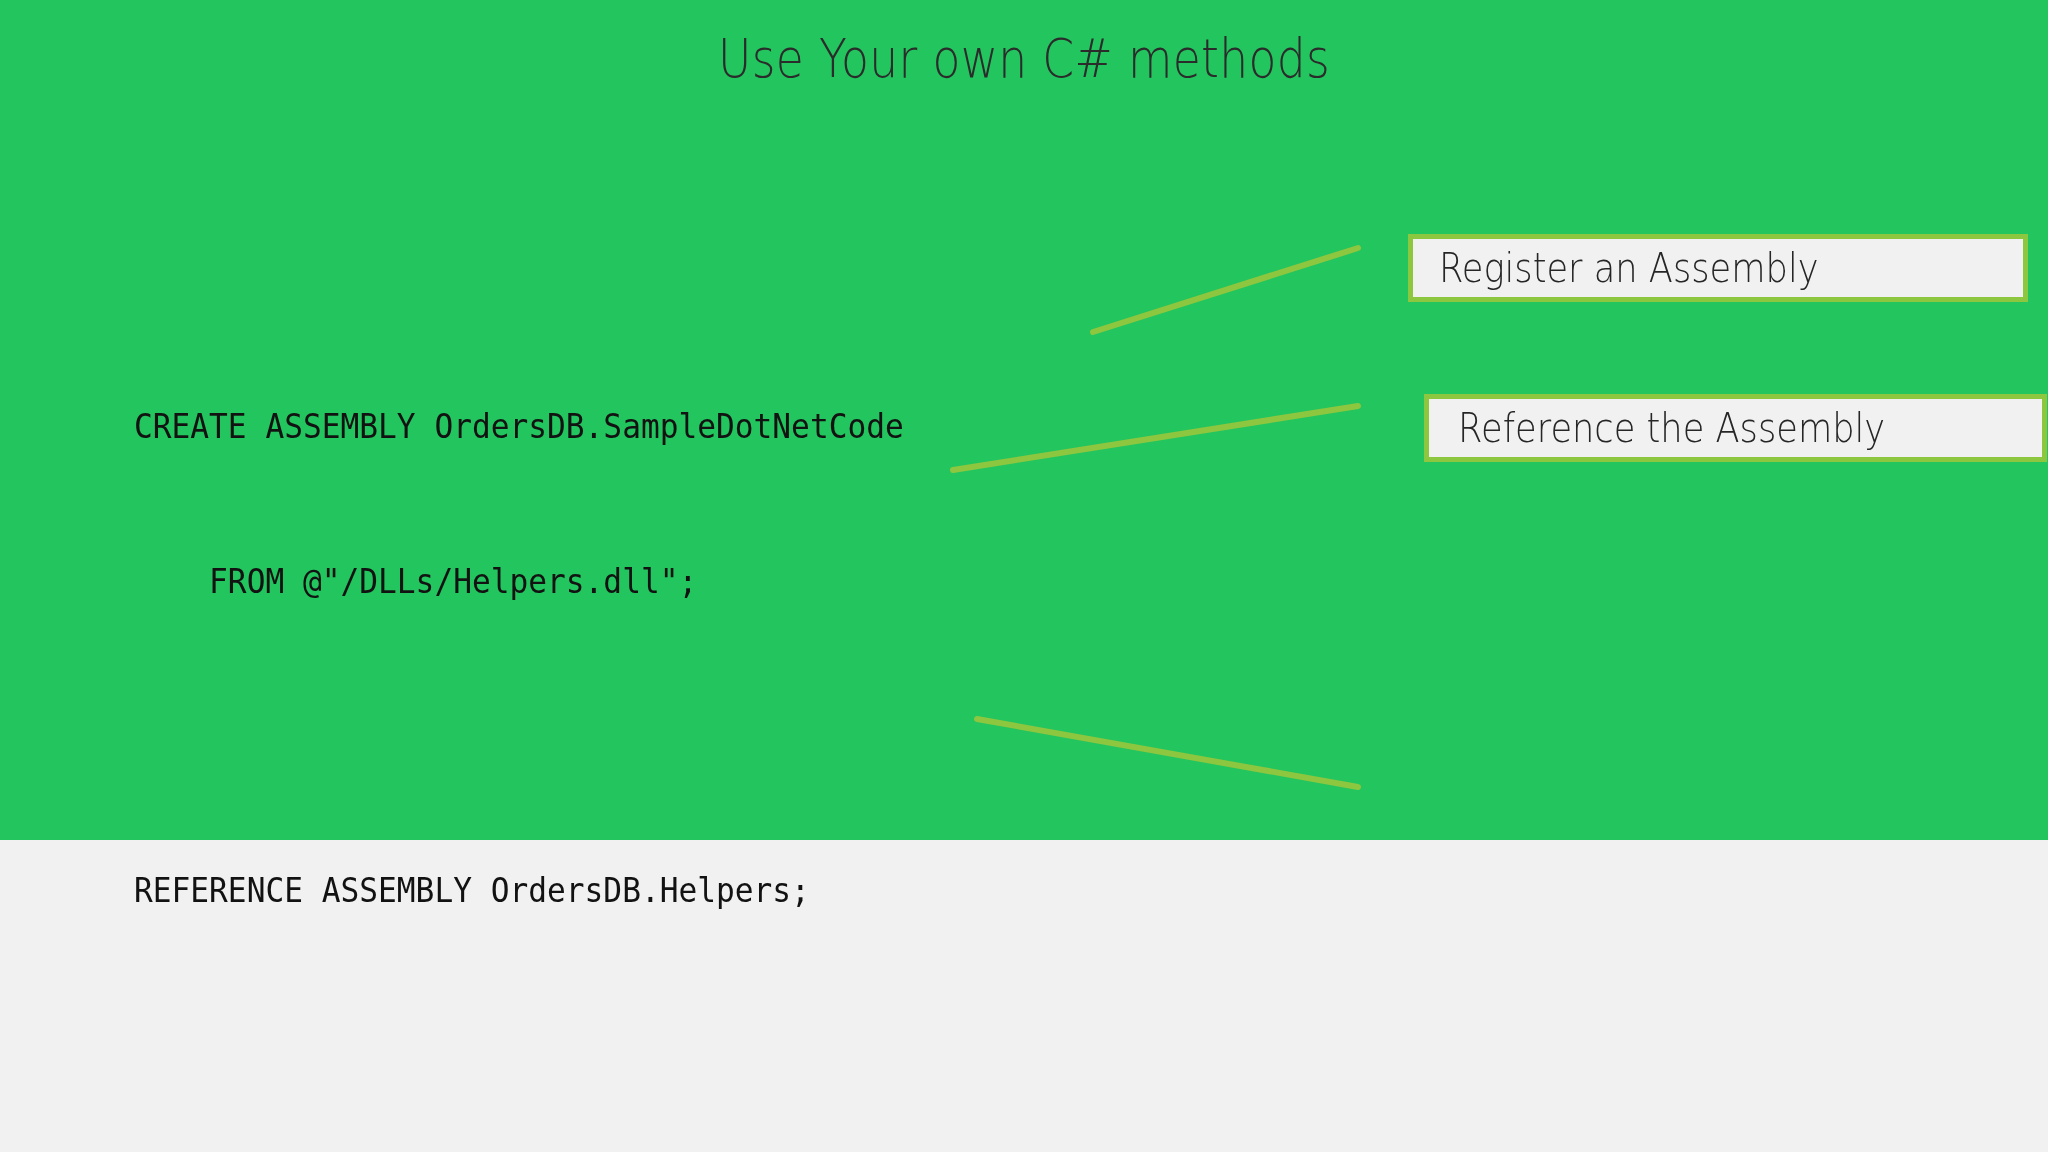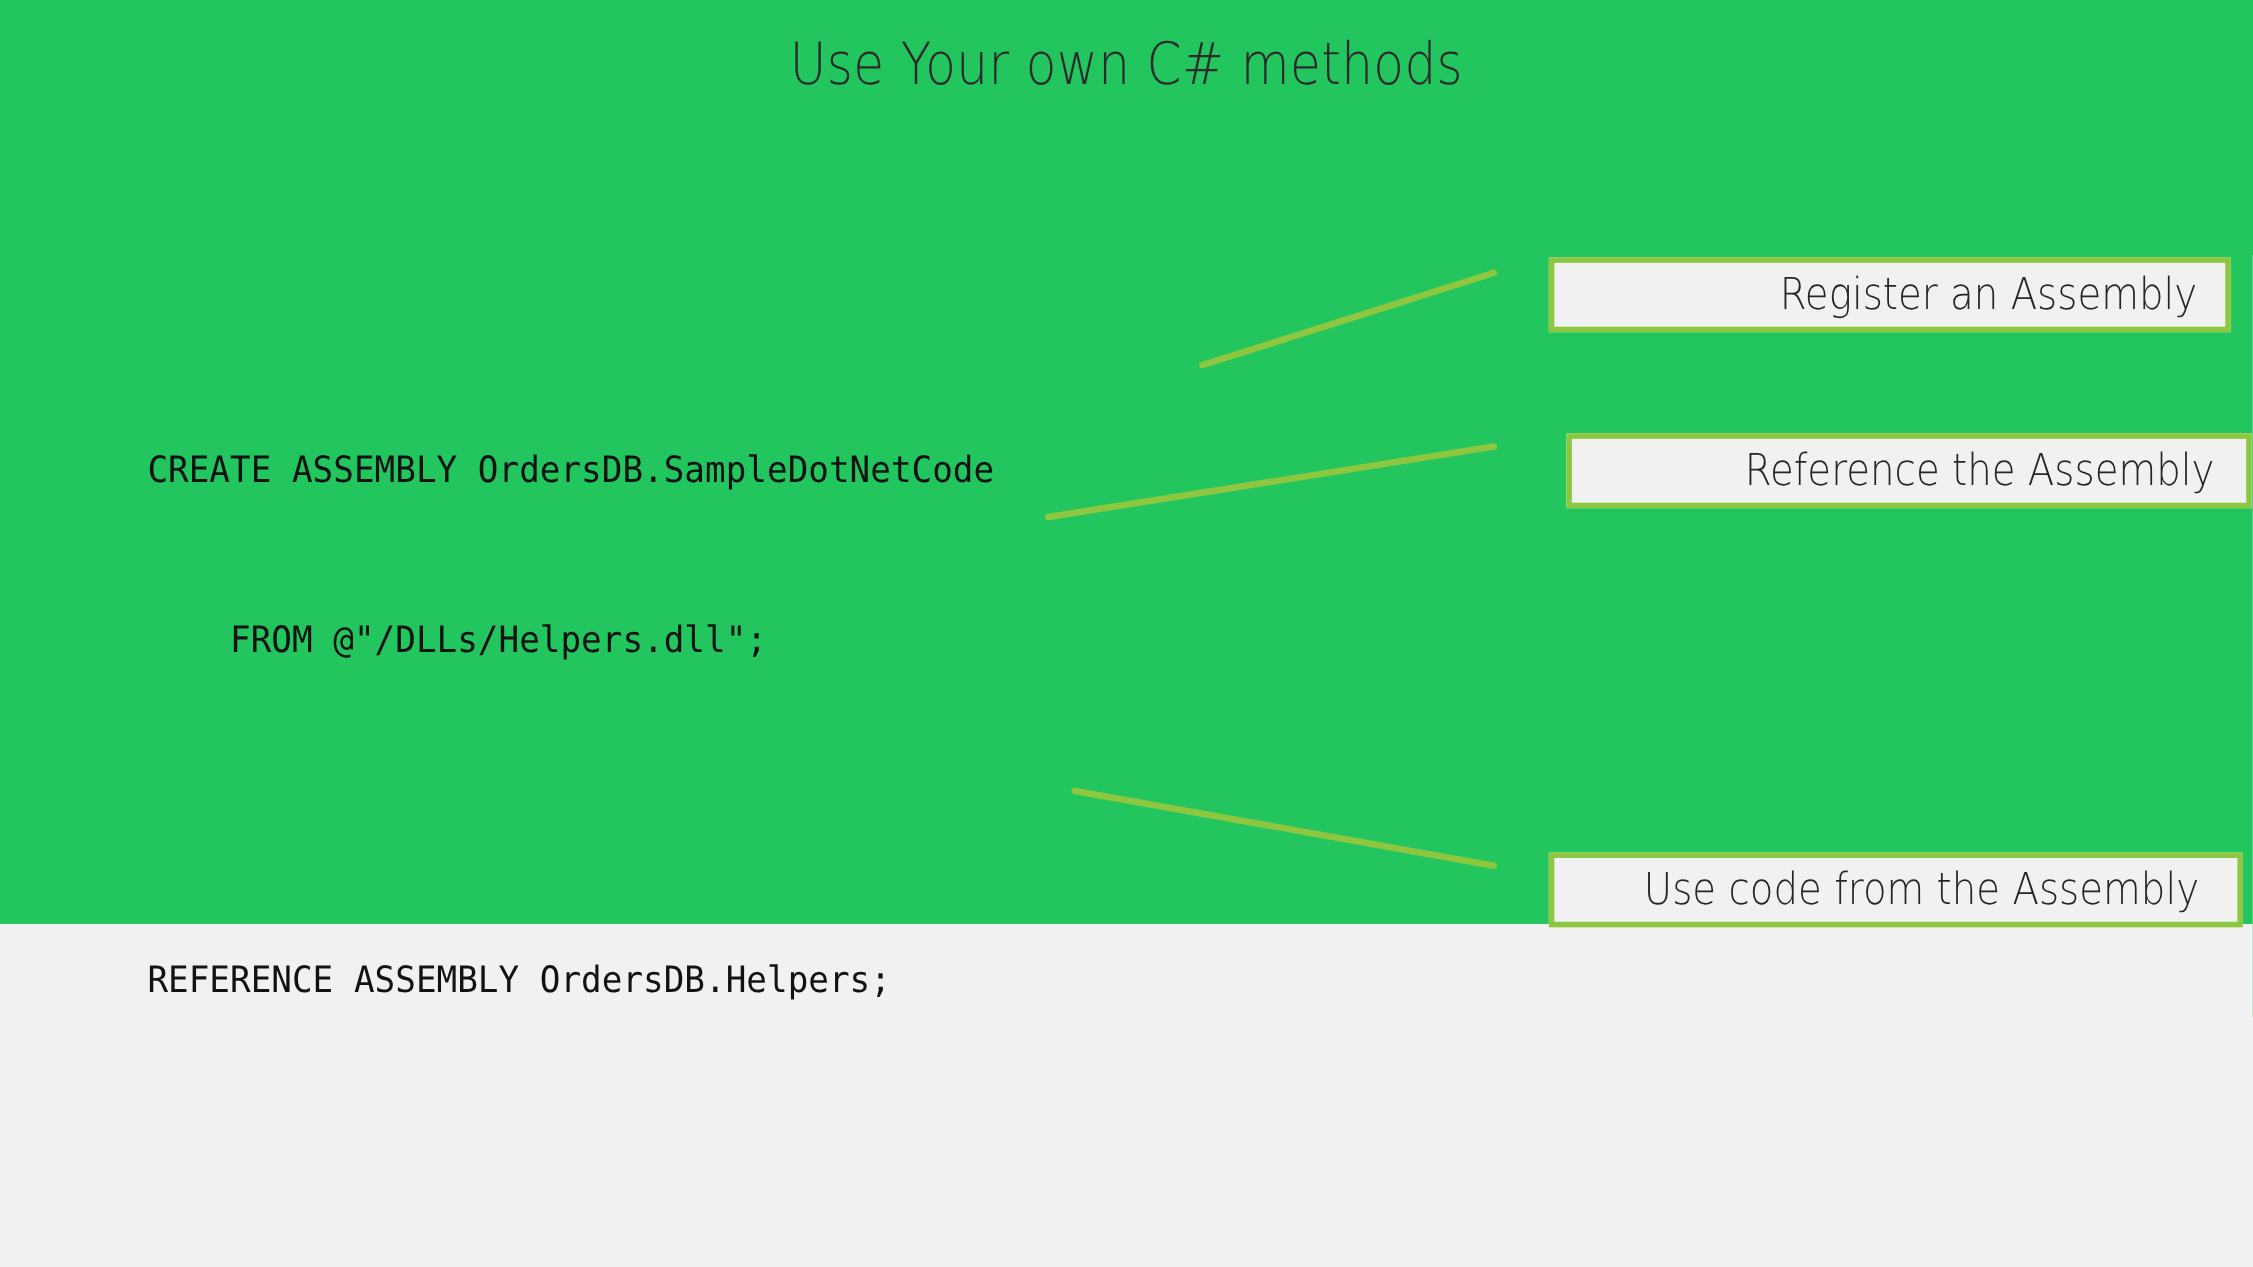--- a/index.html
+++ b/index.html
@@ -63,21 +63,21 @@
   }
 
   
   .callout {
     position: absolute;
     border: 5px solid #8dc63f;
     background: #f1f1f1;
     box-sizing: border-box;
     display: flex;
     align-items: center;
-    justify-content: flex-end;
+    justify-content: flex-start;
     font-family: "DejaVu Sans", sans-serif;
     font-weight: 300;
     font-size: 40px;
     color: #262626;
     white-space: nowrap;
   }
   .callout span {
     transform: scaleX(0.88);
     transform-origin: 50% 50%;
     display: inline-block;
@@ -139,17 +139,14 @@
   </svg>
 
   <div class="callout" id="callout-register">
     <span>Register an Assembly</span>
   </div>
 
   <div class="callout" id="callout-reference">
     <span>Reference the Assembly</span>
   </div>
 
-  <div class="callout" id="callout-usecode">
-    <span>Use code from the Assembly</span>
-  </div>
 
 </div>
 
 </body></html>

